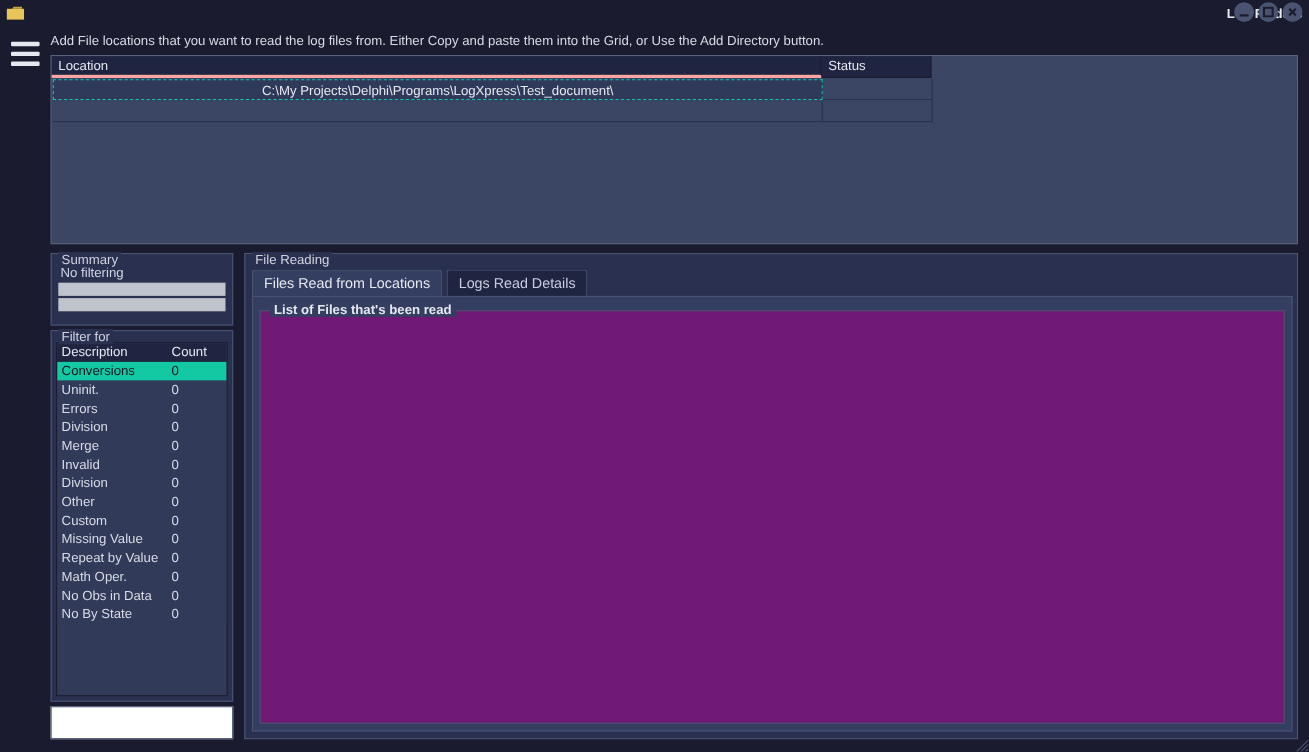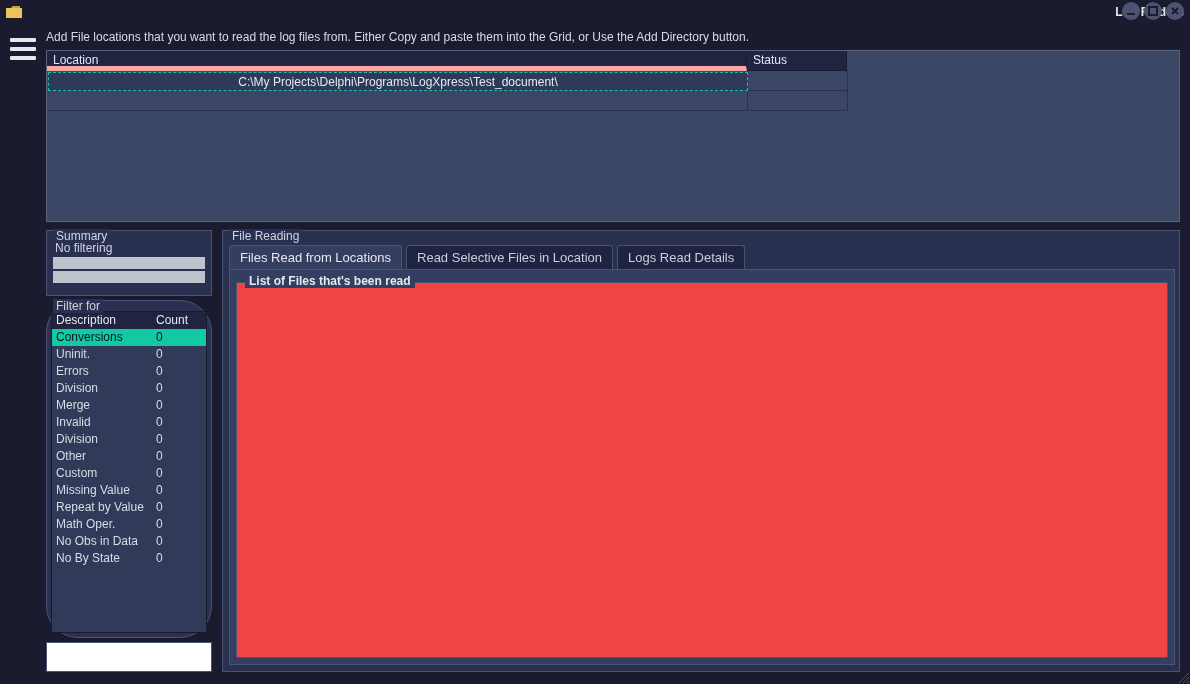--- a/index.html
+++ b/index.html
@@ -83,21 +83,21 @@
   .grid-header-row {
     display: flex;
     height: 20px;
   }
   .gh-location {
     width: 700px;
     background: #1f2540;
     color: #e6e8f0;
     padding: 2px 6px;
     border-right: 1px solid #1b1b2f;
-    border-bottom: 5px solid #fca5a5;
+    border-bottom: 3px solid #fca5a5;
   }
   .gh-status {
     width: 100px;
     background: #1f2540;
     color: #e6e8f0;
     padding: 2px 6px;
     border-right: 1px solid #1b1b2f;
     border-bottom: 1px solid #1b1b2f;
   }
   .gh-extra {
@@ -178,21 +178,20 @@
     line-height:12px;
     padding-left:2px;
     overflow:hidden;
   }
 
   .filter-group {
     flex: 1;
     display: flex;
     flex-direction: column;
     min-height: 0;
-    border-radius: 32px;
   }
   .filter-table {
     border: 1px solid #1b1b2f;
     background: #313a58;
     flex: 1;
     overflow: hidden;
   }
   .ft-head, .ft-row {
     display: flex;
     height: 17px;
@@ -259,21 +258,21 @@
     background: #343e60;
     flex: 1;
     position: relative;
     padding: 12px 6px 6px 6px;
     display:flex;
   }
   .inner-group {
     border: 1px solid #4a5472;
     flex:1;
     position: relative;
-    background: #ef4444;
+    background: #701a75;
   }
   .inner-group-title {
     position: absolute;
     top: -9px; left: 8px;
     background: #343e60;
     padding: 0 4px;
     font-size: 12px;
     font-weight: bold;
     color: #e6e8f0;
   }
@@ -424,21 +423,20 @@
     </div>
 
     <div class="white-box"></div>
   </div>
 
   <div class="main-col">
     <div class="file-reading-group">
       <span class="group-title">File Reading</span>
       <div class="tabs">
         <div class="tab active">Files Read from Locations</div>
-        <div class="tab">Read Selective Files in Location</div>
         <div class="tab">Logs Read Details</div>
       </div>
       <div class="tab-body">
         <div class="inner-group">
           <span class="inner-group-title">List of Files that's been read</span>
         </div>
       </div>
     </div>
   </div>
 </div>

